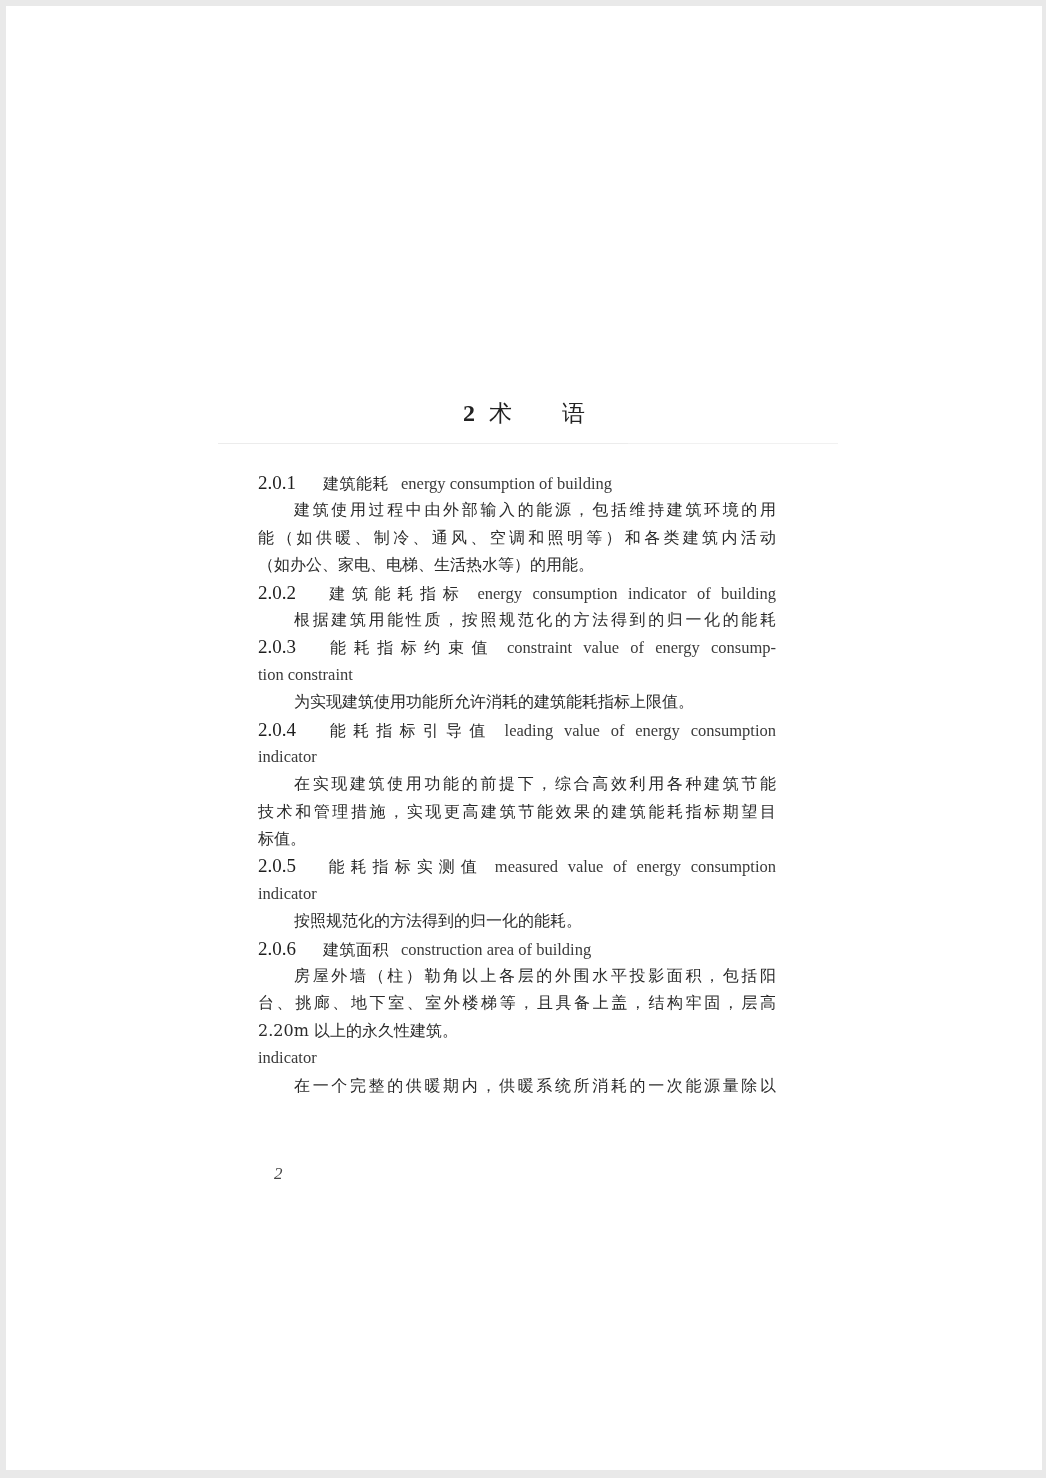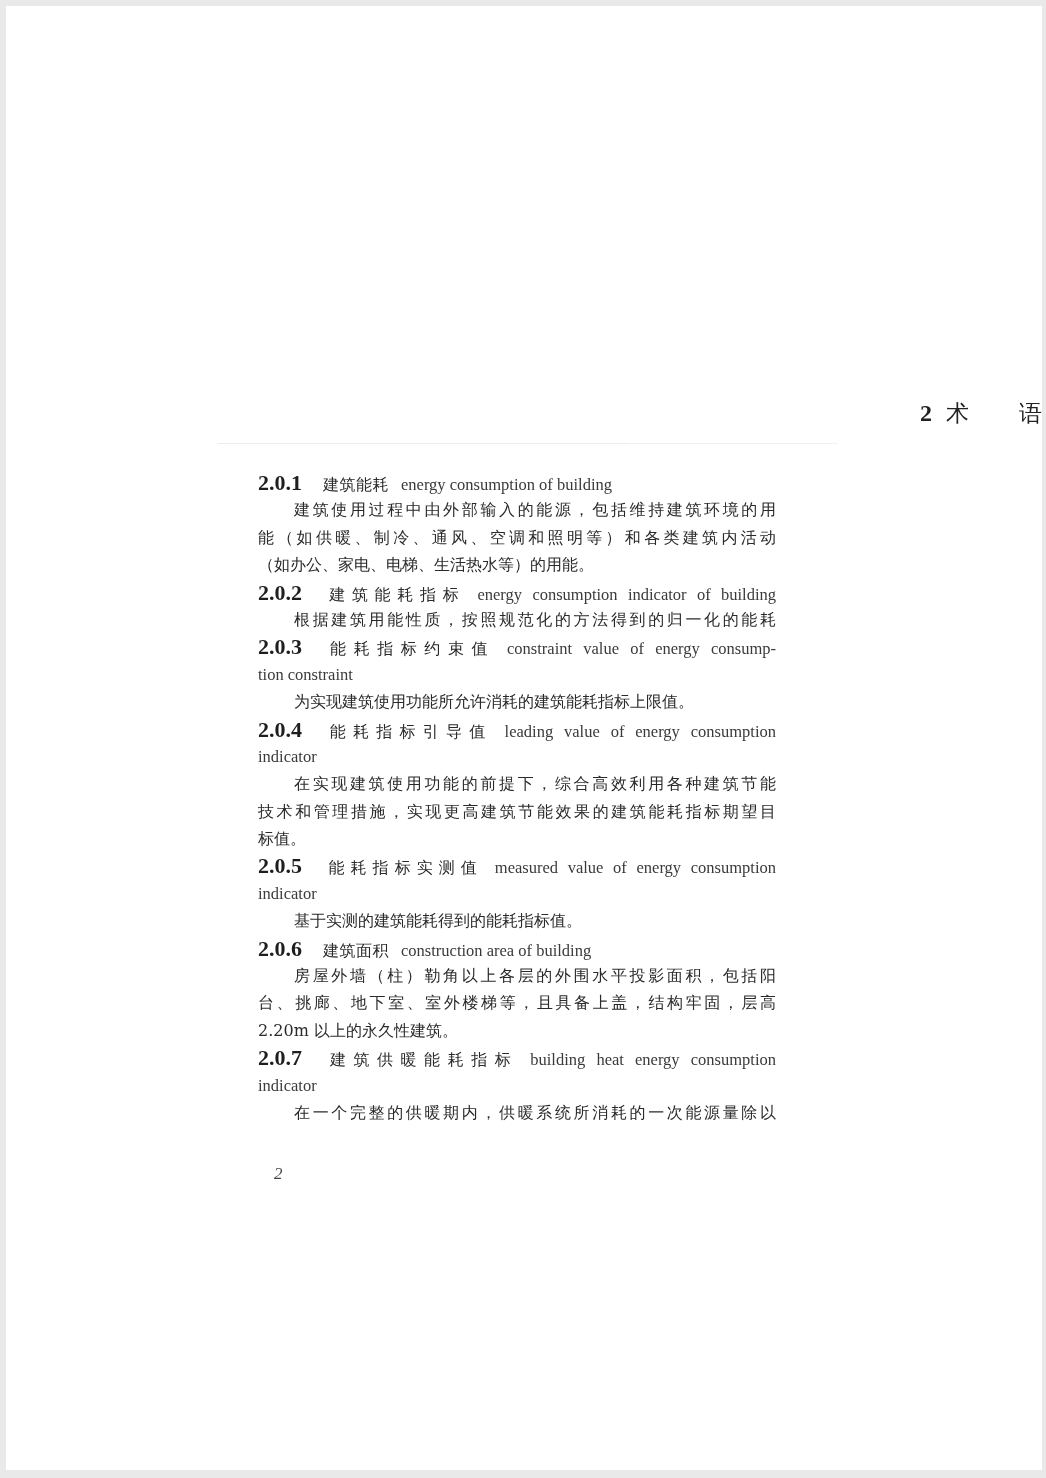--- a/index.html
+++ b/index.html
@@ -14,21 +14,21 @@
   .page {
     position: absolute;
     left: 6px; top: 6px;
     width: 1036px; height: 1464px;
     background: #ffffff;
   }
   .chapter-title {
     position: absolute;
     left: 0; right: 0;
     top: 392px;
-    text-align: right;
+    text-align: center;
     font-size: 23px;
     letter-spacing: 0;
     color: #222;
   }
   .chapter-title .num { font-weight: bold; margin-right: 14px; font-family: "Liberation Serif", serif; font-size: 24px;}
   .chapter-title .gap { display: inline-block; width: 50px; }
   .rule {
     position: absolute;
     top: 437px; height: 1px;
     background: #ececec;
@@ -39,22 +39,22 @@
     top: 463px;
     width: 518px;
     font-size: 16px;
     line-height: 27.4px;
   }
   .line { white-space: nowrap; height: 27.4px; overflow: visible; }
   .justify { text-align: justify; text-align-last: justify; white-space: normal; }
   .indent { padding-left: 36px; }
   .term-num {
     font-family: "Liberation Serif", serif;
-    font-weight: bold;
-    font-size: 22px;
+    font-weight: normal;
+    font-size: 19px;
     display: inline-block;
     width: 65px;
     color: #1e1e1e;
   }
   .term-cn { color: #2a2a2a; letter-spacing: 0.5px; }
   .term-en {
     font-family: "Liberation Serif", serif;
     font-size: 16.5px;
     color: #3a3a3a;
     margin-left: 12px;
@@ -107,31 +107,28 @@
     </div>
     <div class="line en">indicator</div>
     <div class="line justify indent body-text">在实现建筑使用功能的前提下，综合高效利用各种建筑节能</div>
     <div class="line justify body-text">技术和管理措施，实现更高建筑节能效果的建筑能耗指标期望目</div>
     <div class="line body-text">标值。</div>
 
     <div class="line justify">
       <span class="term-num">2.0.5</span><span class="term-cn">能耗指标实测值</span><span class="term-en">measured value of energy consumption</span>
     </div>
     <div class="line en">indicator</div>
-    <div class="line indent body-text">基于实测的建筑能耗得到的能耗指标值。</div>
+    <div class="line indent body-text">按照规范化的方法得到的归一化的能耗。</div>
 
     <div class="line">
       <span class="term-num">2.0.6</span><span class="term-cn">建筑面积</span><span class="term-en">construction area of building</span>
     </div>
     <div class="line justify indent body-text">房屋外墙（柱）勒角以上各层的外围水平投影面积，包括阳</div>
     <div class="line justify body-text">台、挑廊、地下室、室外楼梯等，且具备上盖，结构牢固，层高</div>
     <div class="line body-text">2.20m 以上的永久性建筑。</div>
 
-    <div class="line justify">
-      <span class="term-num">2.0.7</span><span class="term-cn">建筑供暖能耗指标</span><span class="term-en">building heat energy consumption</span>
-    </div>
     <div class="line en">indicator</div>
     <div class="line justify indent body-text">在一个完整的供暖期内，供暖系统所消耗的一次能源量除以</div>
 
   </div>
 
   <div class="page-number">2</div>
 </div>
 
 </body></html>

